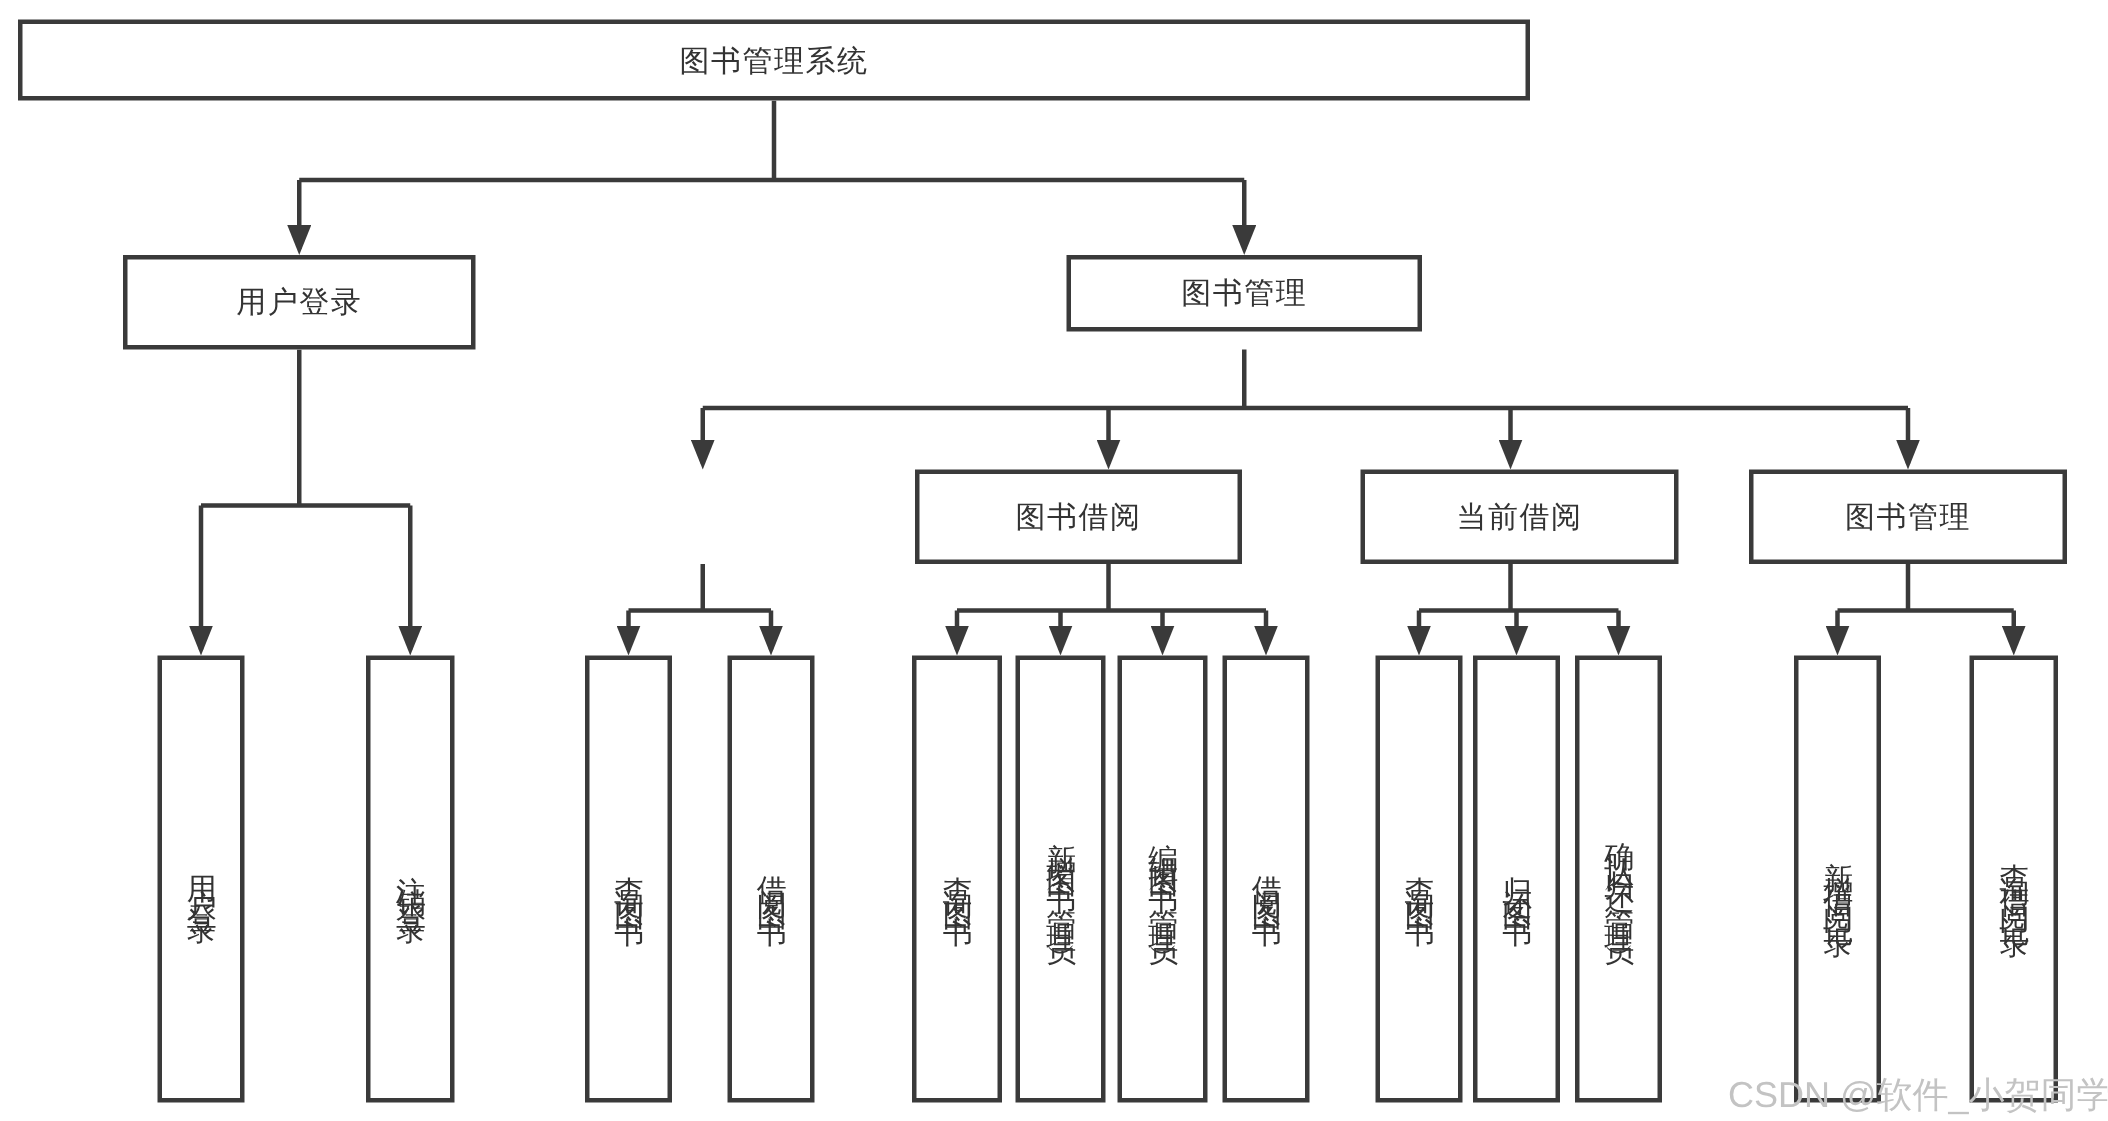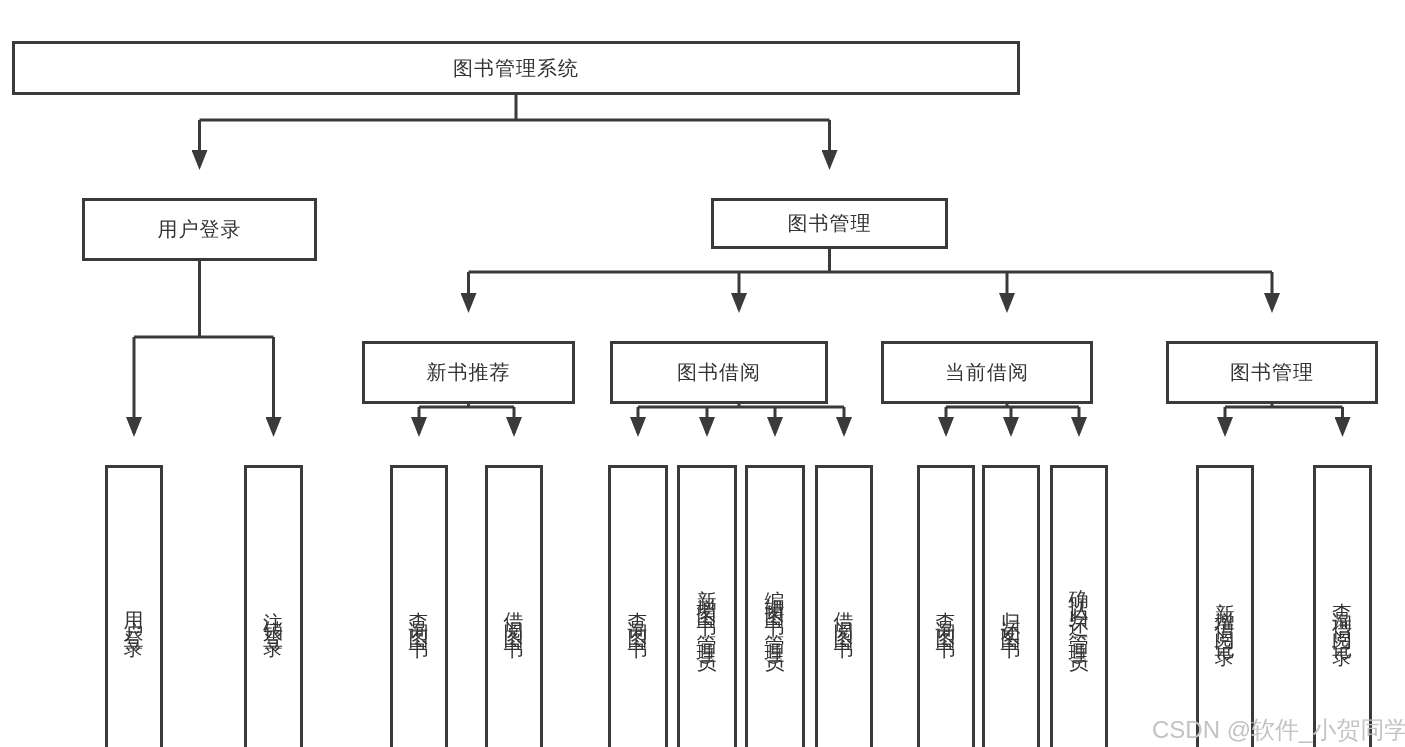--- a/index.html
+++ b/index.html
@@ -21,21 +21,20 @@
   .connectors path{stroke:var(--line);stroke-width:3;fill:none;}
   .connectors polygon{fill:var(--line);}
   .node{
     position:absolute;
     box-sizing:border-box;
     border:3px solid var(--line);
     background:var(--box-bg);
     color:var(--text);
     display:flex;align-items:center;justify-content:center;
     text-align:center;
-    margin-top:28px;
   }
   .h-node span{font-size:20px;letter-spacing:1px;white-space:nowrap;}
   .v-node span{
     writing-mode:vertical-rl;
     text-orientation:mixed;
     font-size:20px;
     letter-spacing:9px;
     line-height:1;
   }
   .watermark{
@@ -99,27 +98,24 @@
     <span>图书管理系统</span>
   </div>
 
   <div class="node h-node" style="left:82px;top:170px;width:235px;height:63px;">
     <span>用户登录</span>
   </div>
   <div class="node h-node" style="left:711px;top:170px;width:237px;height:51px;">
     <span>图书管理</span>
   </div>
 
-  <div class="node h-node" style="left:362px;top:313px;width:213px;height:63px;">
-    <span>新书推荐</span>
-  </div>
   <div class="node h-node" style="left:610px;top:313px;width:218px;height:63px;text-align:center;">
     <span>图书借阅</span>
   </div>
-  <div class="node h-node" style="left:881px;top:313px;width:212px;height:63px;">
+  <div class="node h-node" style="left:907px;top:313px;width:212px;height:63px;">
     <span>当前借阅</span>
   </div>
   <div class="node h-node" style="left:1166px;top:313px;width:212px;height:63px;">
     <span>图书管理</span>
   </div>
 
   <div class="node v-node" style="left:105px;top:437px;width:58px;height:298px;">
     <span>用户登录</span>
   </div>
   <div class="node v-node" style="left:244px;top:437px;width:59px;height:298px;">

